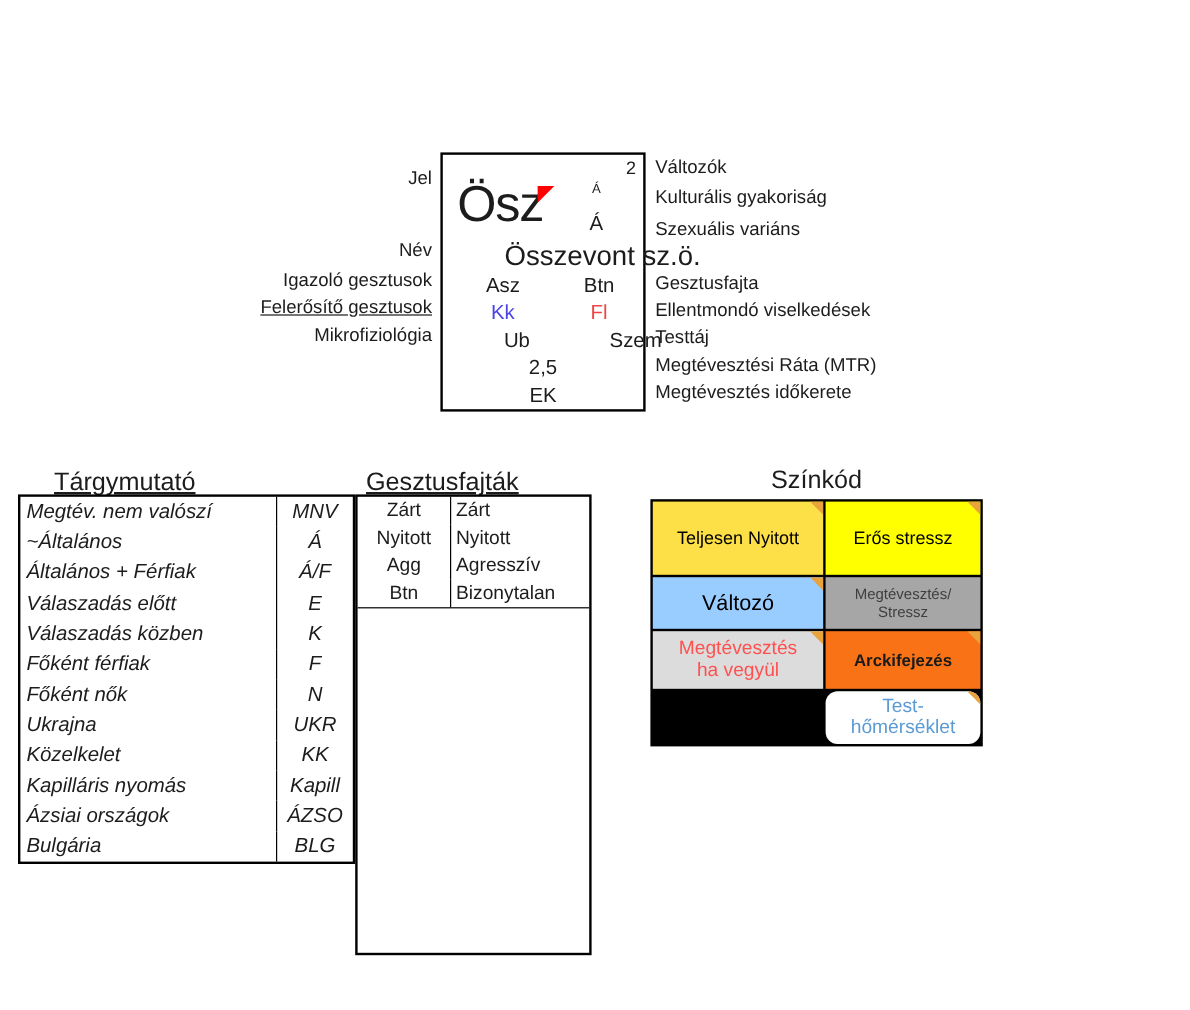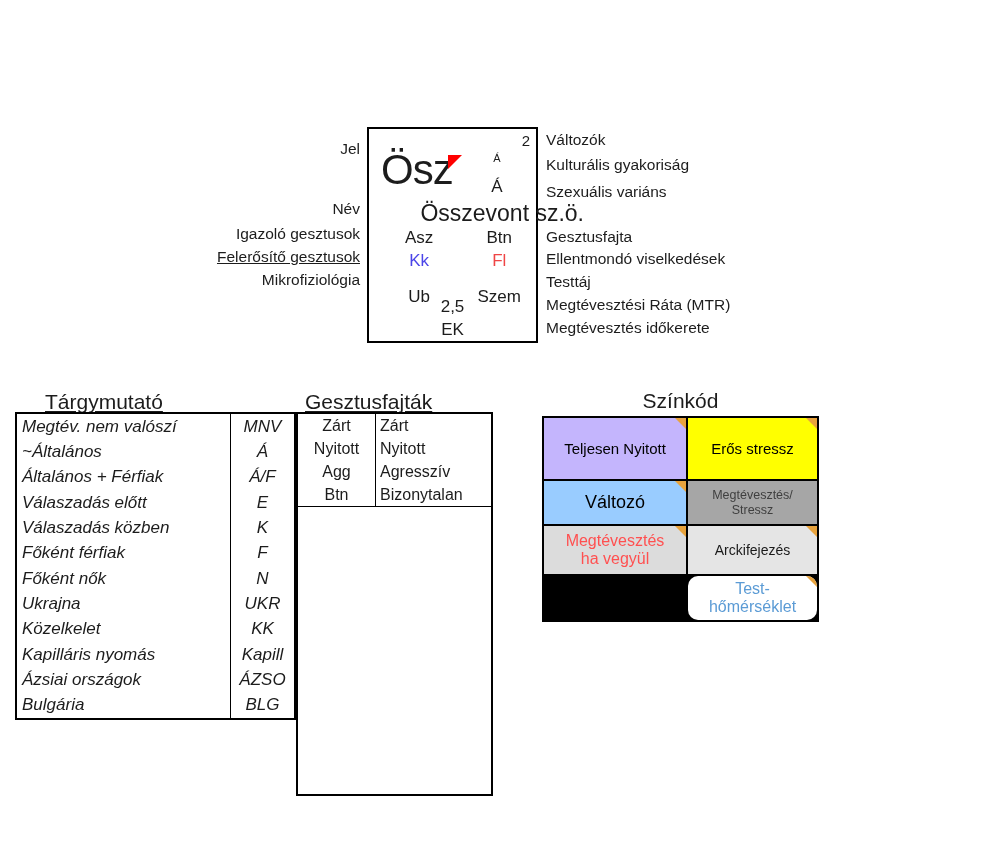--- a/index.html
+++ b/index.html
@@ -62,21 +62,21 @@
     <div class="card-sex">Á</div>
     <div class="card-name">Összevont sz.ö.</div>
     <div class="crow" style="top:99px;">
       <span class="cl">Asz</span>
       <span class="cr">Btn</span>
     </div>
     <div class="crow" style="top:122px;">
       <span class="cl" style="color: rgb(75, 69, 232);">Kk</span>
       <span class="cr" style="color: rgb(239, 69, 69);">Fl</span>
     </div>
-    <div class="crow" style="top:158px;">
+    <div class="crow" style="top:145px;padding-left:39px;">
       <span class="cl">Ub</span>
       <span class="cr">Szem</span>
     </div>
     <div class="ccenter" style="top:168px;">2,5</div>
     <div class="ccenter" style="top:191px;">EK</div>
   </div>
 
   <div class="llabel" style="top:140px;">Jel</div>
   <div class="llabel" style="top:200px;">Név</div>
   <div class="llabel" style="top:225px;">Igazoló gesztusok</div>
@@ -162,26 +162,26 @@
       <div class="grow">
           <div class="gcode">Btn</div>
           <div class="glabel">Bizonytalan</div>
         </div>
     </div>
     <div></div>
   </div>
 
   <div class="clegend-title">Színkód</div>
   <div class="clegend">
-    <div class="ccell fs15" style="background: #c4b5fd; color: rgb(0, 0, 0);"><span>Teljesen Nyitott</span><i class="flag"></i></div>
+    <div class="ccell fs15" style="background: #fde047; color: rgb(0, 0, 0);"><span>Teljesen Nyitott</span><i class="flag"></i></div>
     <div class="ccell fs15" style="background: rgb(255, 255, 0); color: rgb(0, 0, 0);"><span>Erős stressz</span><i class="flag"></i></div>
     <div class="ccell fs18" style="background: rgb(153, 204, 255); color: rgb(0, 0, 0);"><span>Változó</span><i class="flag"></i></div>
     <div class="ccell fs12" style="background: rgb(166, 166, 166); color: rgb(63, 63, 63);"><span>Megtévesztés/
 Stressz</span></div>
     <div class="ccell fs16" style="background: rgb(220, 220, 220); color: rgb(255, 80, 80);"><span>Megtévesztés
 ha vegyül</span><i class="flag"></i></div>
-    <div class="ccell fs14" style="background: #e5e5e5; color: rgb(26, 26, 26);"><span>Arckifejezés</span><i class="flag"></i></div>
+    <div class="ccell fs14" style="background: #f97316; color: rgb(26, 26, 26); font-weight: bold;"><span>Arckifejezés</span><i class="flag"></i></div>
     <div class="ccell fs14" style="background: rgb(0, 0, 0); color: rgb(0, 0, 0);"><span></span></div>
     <div class="ccell fs16" style="background: rgb(255, 255, 255); color: rgb(91, 155, 213); border-radius: 10px;"><span>Test-
 hőmérséklet</span><i class="flag"></i></div>
   </div>
 
 </div>
 
 </body></html>

